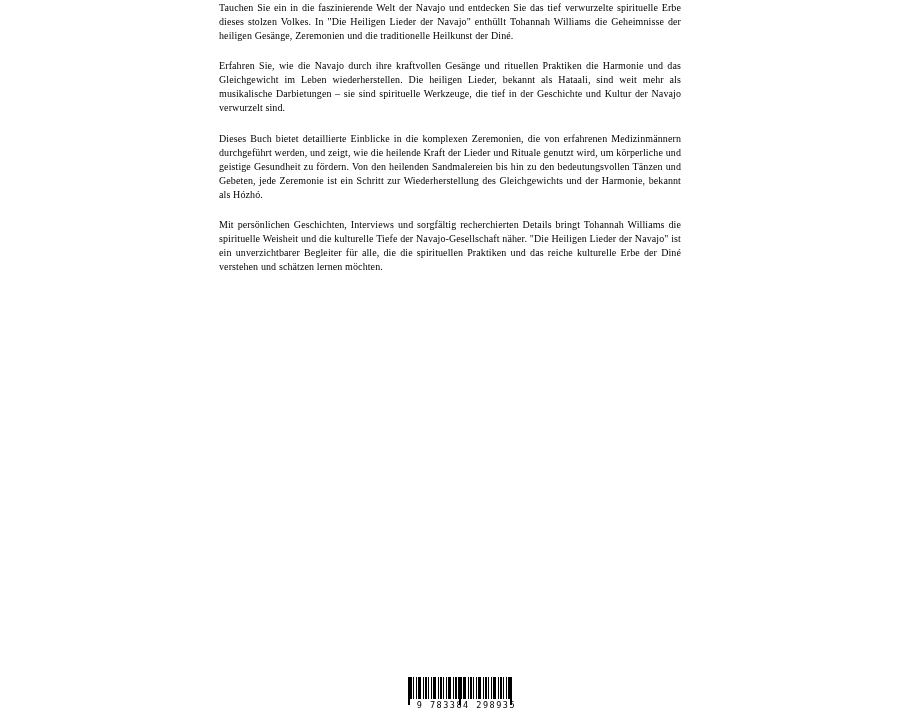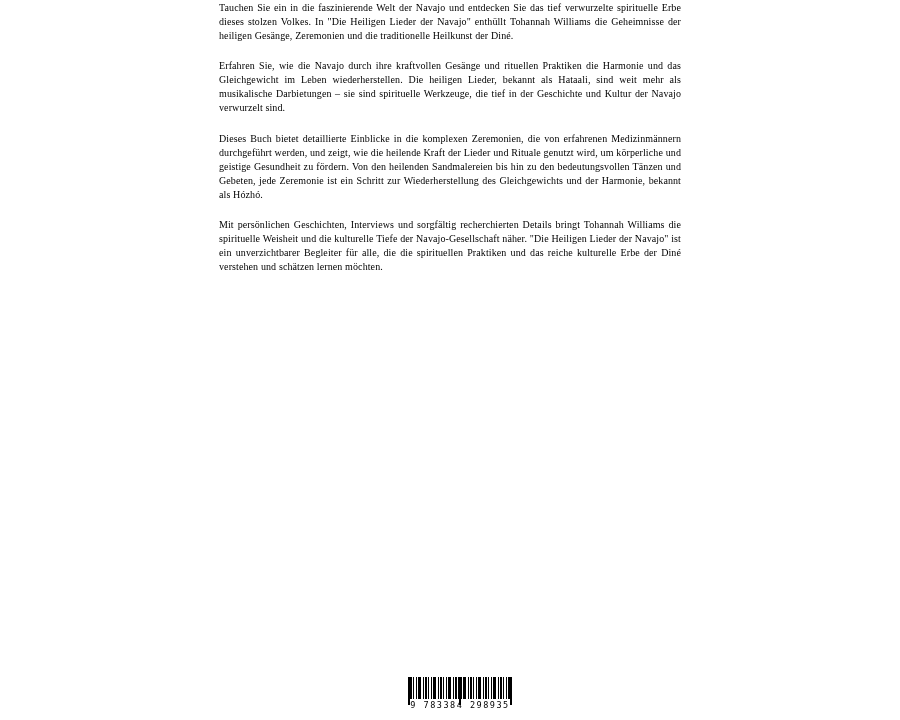--- a/index.html
+++ b/index.html
@@ -30,21 +30,21 @@
     letter-spacing: 0.1px;
     word-spacing: 0.1px;
     color: #000000;
     font-family: Liberation Serif, serif;
   }
   .barcode {
     position: absolute;
     left: 404px;
     top: 677px;
     width: 112px;
-    text-align: center;
+    text-align: right;
   }
   .barcode-bars {
     position: relative;
     height: 22px;
     width: 104px;
     margin: 0 auto;
     background: repeating-linear-gradient(90deg,
       #000000 0px, #000000 1px,
       #ffffff 1px, #ffffff 2px,
       #000000 2px, #000000 4px,

